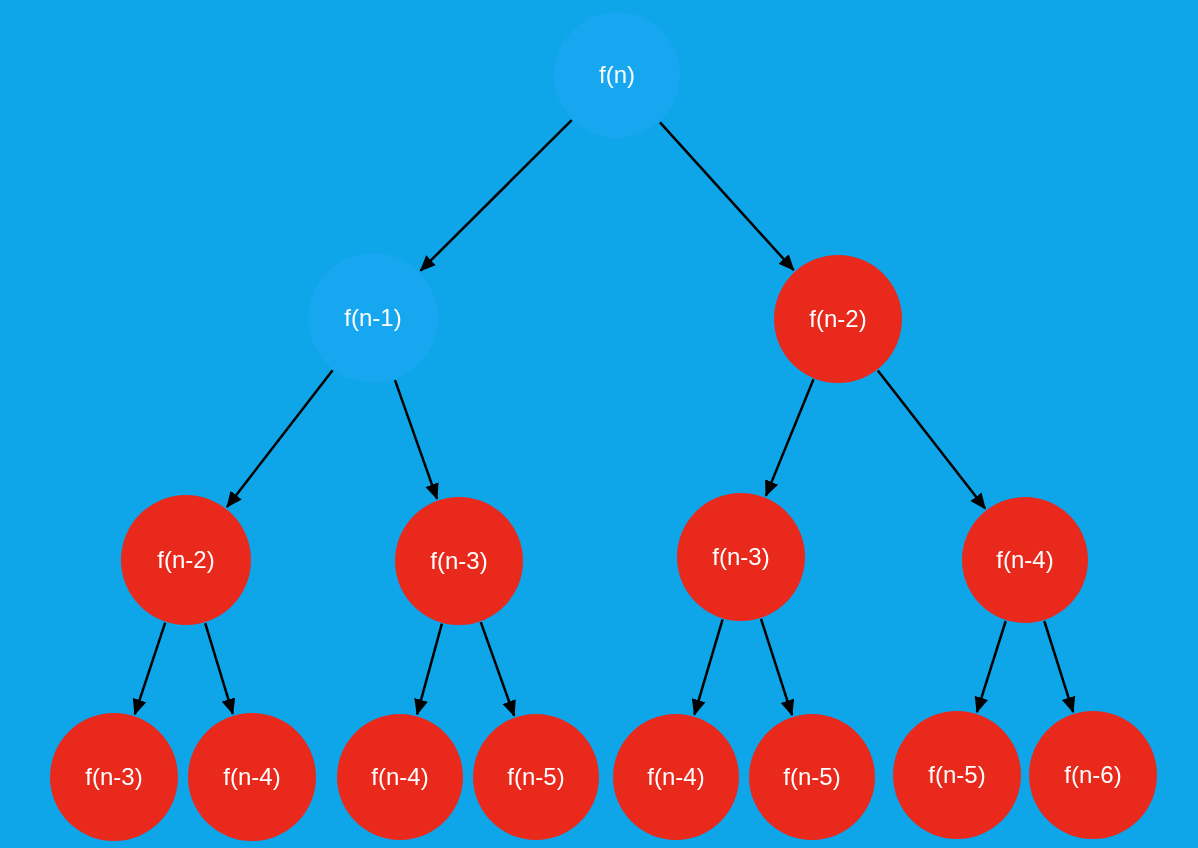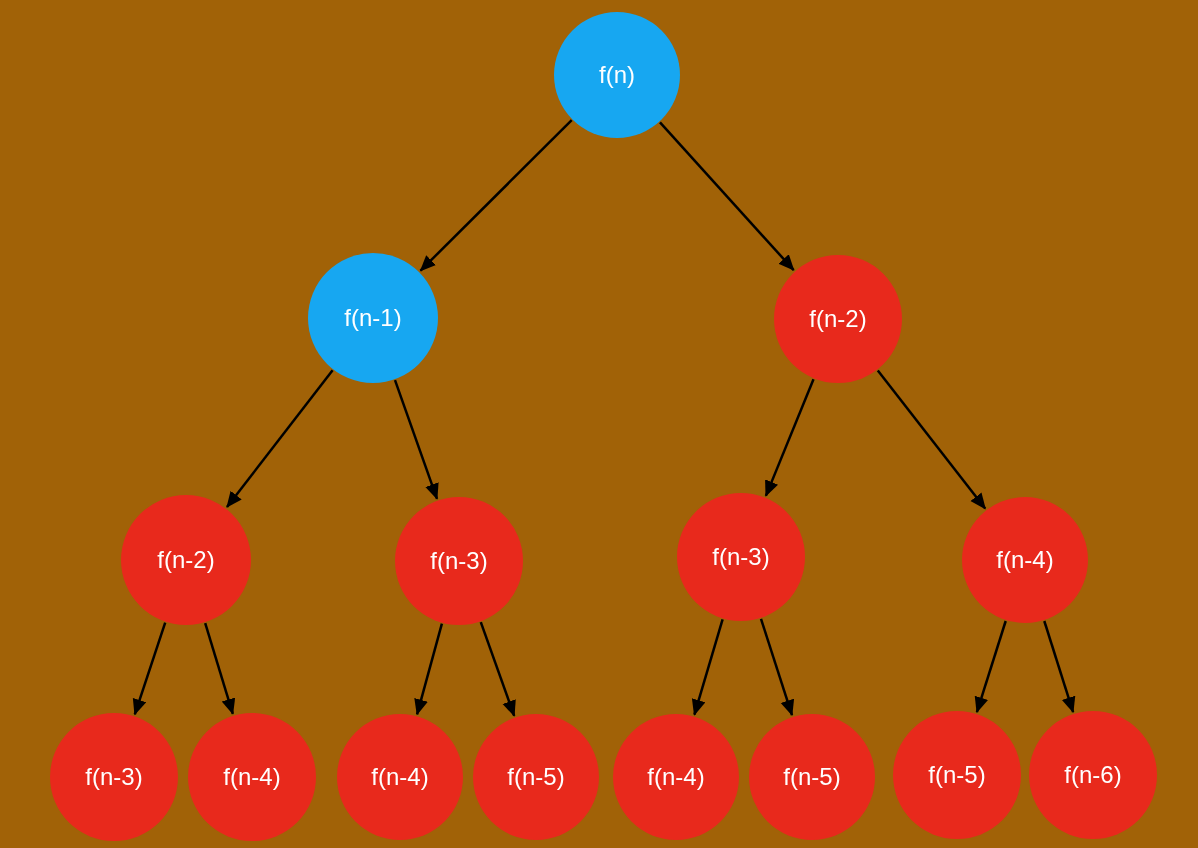--- a/index.html
+++ b/index.html
@@ -8,21 +8,21 @@
     background: #ffffff;
     width: 1198px;
     height: 848px;
     overflow: hidden;
     font-family: "Liberation Sans", sans-serif;
   }
   .stage {
     position: relative;
     width: 1198px;
     height: 848px;
-    background: #a16207;
+    background: #0ea5e9;
   }
   svg { display: block; }
   .node-label {
     font-family: "Liberation Sans", sans-serif;
     font-size: 24px;
     font-weight: 500;
     text-anchor: middle;
     pointer-events: none;
   }
   .edge-line {

